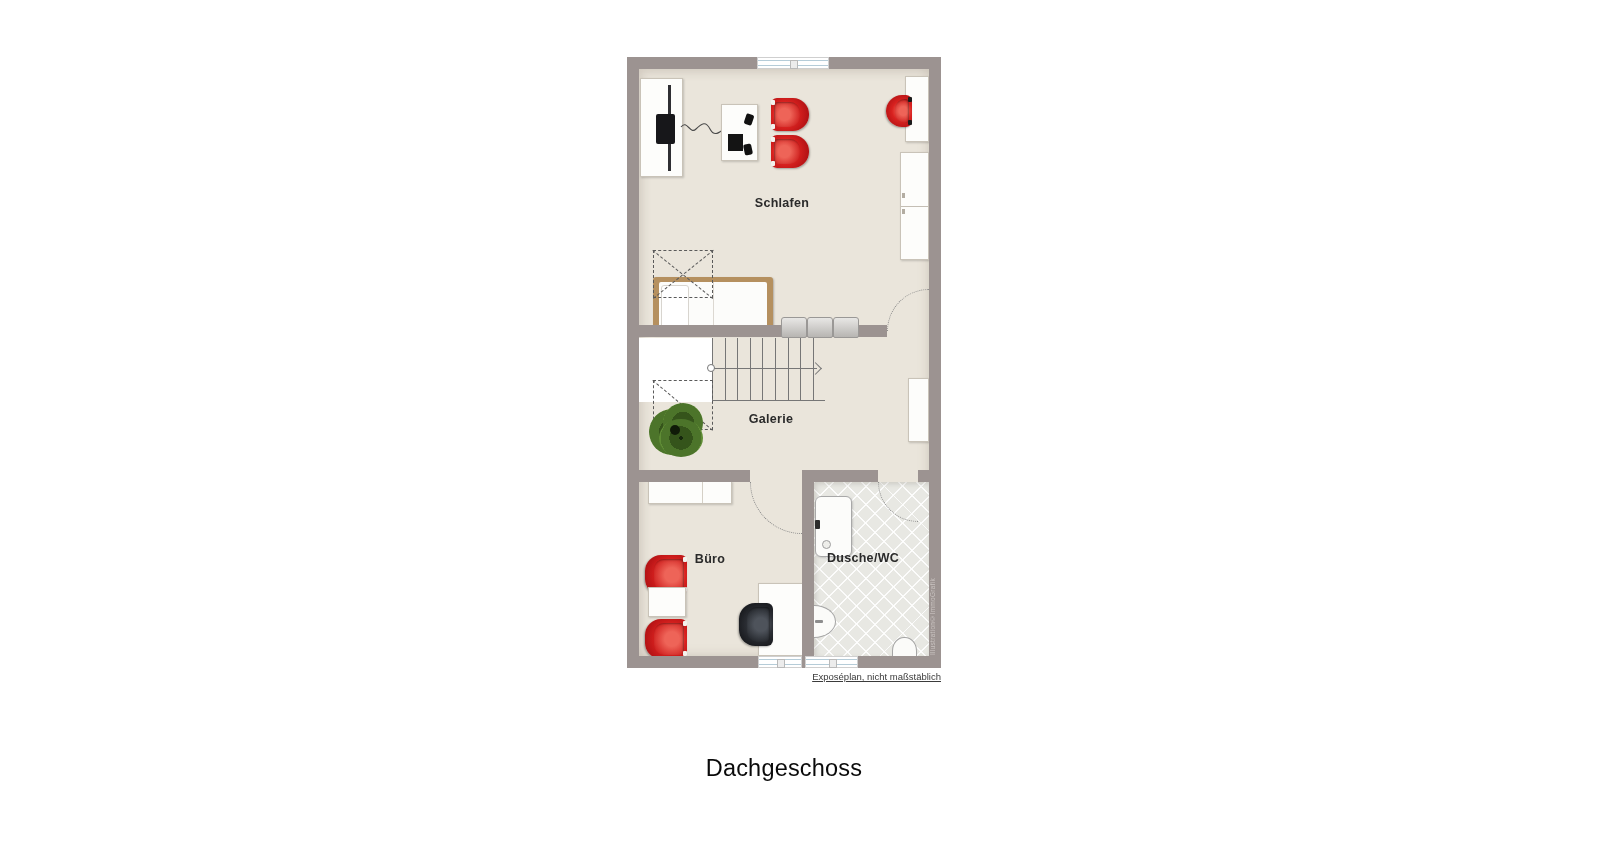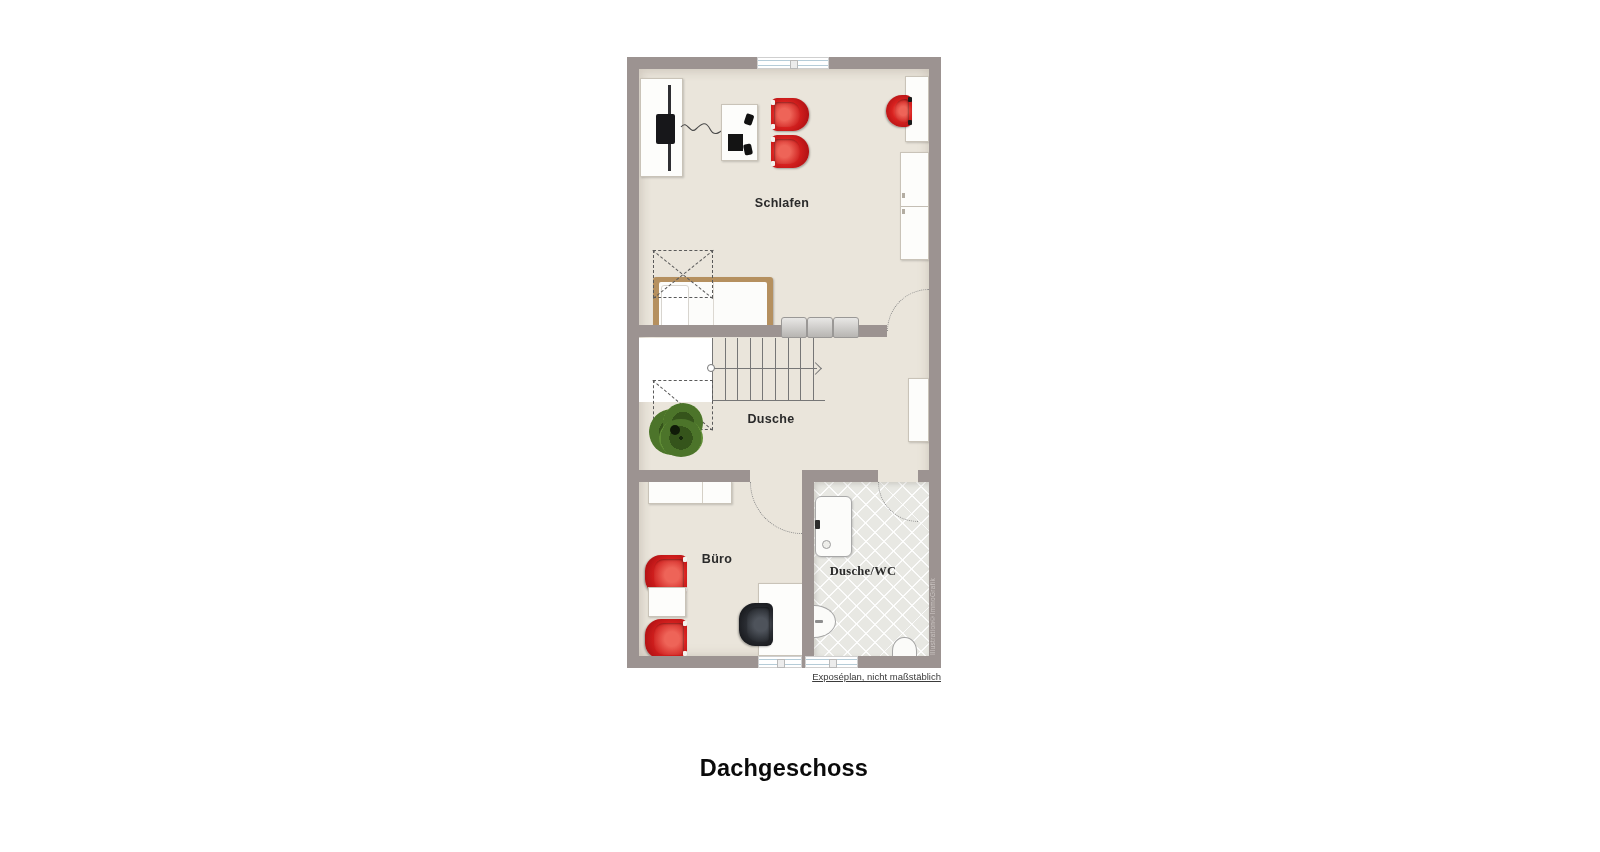--- a/index.html
+++ b/index.html
@@ -43,21 +43,21 @@
     background:radial-gradient(circle at 50% 50%, #16270d 0 6%, #35541b 6% 40%, #4c742a 40% 70%, #5f8c35 70% 88%, rgba(95,140,53,0) 100%);}
   .wardrobe::before{content:"";position:absolute;left:0;top:50%;width:100%;height:1px;background:#c4beb4;}
   .wardrobe::after{content:"";position:absolute;left:1px;top:38%;width:3px;height:5px;background:#b3ada2;box-shadow:0 16px 0 #b3ada2;}
   .sideboard::before{content:"";position:absolute;left:65%;top:0;width:1px;height:100%;background:#d5d0c6;}
   .shower{background:#fcfcfa;border:1.5px solid #a8a8a8;border-radius:6px;z-index:3;box-shadow:1px 1px 2px rgba(0,0,0,.15);}
   .shower::before{content:"";position:absolute;left:6px;bottom:7px;width:7px;height:7px;border:1px solid #9e9e9e;border-radius:50%;background:#eeeeea;}
   .shower::after{content:"";position:absolute;left:-1px;top:23px;width:5px;height:9px;background:#2c2c2c;border-radius:1px;}
   .sink{background:#fbfbf9;border:1px solid #a5a5a5;border-left:none;border-radius:0 100% 100% 0 / 0 50% 50% 0;z-index:3;}
   .sink::after{content:"";position:absolute;left:1px;top:50%;margin-top:-1.5px;width:8px;height:3px;background:#8d8d8d;border-radius:1px;}
   .toilet{background:#fbfbf9;border:1px solid #a5a5a5;border-radius:12px 12px 3px 3px / 14px 14px 3px 3px;z-index:3;}
-  #title{position:absolute;left:627px;top:755px;width:314px;text-align:center;font-size:23.5px;font-weight:700;color:#0a0a0a;letter-spacing:.2px;}
+  #title{position:absolute;left:627px;top:755px;width:314px;text-align:center;font-size:23.5px;font-weight:400;color:#0a0a0a;letter-spacing:.2px;}
   #caption{position:absolute;left:0;top:614px;width:314px;text-align:right;font-size:9.5px;color:#3b3b3b;text-decoration:underline;}
   #watermark{position:absolute;left:301.5px;top:506px;height:92px;writing-mode:vertical-rl;transform:rotate(180deg);
     font-size:6.5px;color:#c9c3c0;letter-spacing:.3px;z-index:7;white-space:nowrap;}
 </style>
 </head>
 <body>
 
 <div id="plan">
 
   <div class="abs floor-main" style="left:12px;top:12px;width:290px;height:587px;"></div>
@@ -138,21 +138,21 @@
   <div class="abs wall" style="left:12px;top:413px;width:111px;height:12px;"></div>
   <div class="abs wall" style="left:175px;top:413px;width:76px;height:12px;"></div>
   <div class="abs wall" style="left:291px;top:413px;width:11px;height:12px;"></div>
   <div class="abs wall" style="left:175px;top:425px;width:12px;height:174px;"></div>
 
   <div class="abs window" style="left:130px;top:0;width:72px;height:12px;"></div>
   <div class="abs window" style="left:131px;top:599px;width:44px;height:12px;"></div>
   <div class="abs window" style="left:178px;top:599px;width:53px;height:12px;"></div>
 
   <div class="abs room-label" style="left:155px;top:139px;">Schlafen</div>
-  <div class="abs room-label" style="left:144px;top:355px;">Dusche</div>
-  <div class="abs room-label" style="left:90px;top:495px;">Büro</div>
-  <div class="abs room-label" style="left:236px;top:507px;font-family:Liberation Serif, serif;">Dusche/WC</div>
+  <div class="abs room-label" style="left:144px;top:355px;">Galerie</div>
+  <div class="abs room-label" style="left:83px;top:495px;">Büro</div>
+  <div class="abs room-label" style="left:236px;top:494px;">Dusche/WC</div>
 
   <div id="watermark">Illustration©ImmoGrafik</div>
   <div id="caption">Exposéplan, nicht maßstäblich</div>
 </div>
 
 <div id="title">Dachgeschoss</div>
 
 </body></html>

